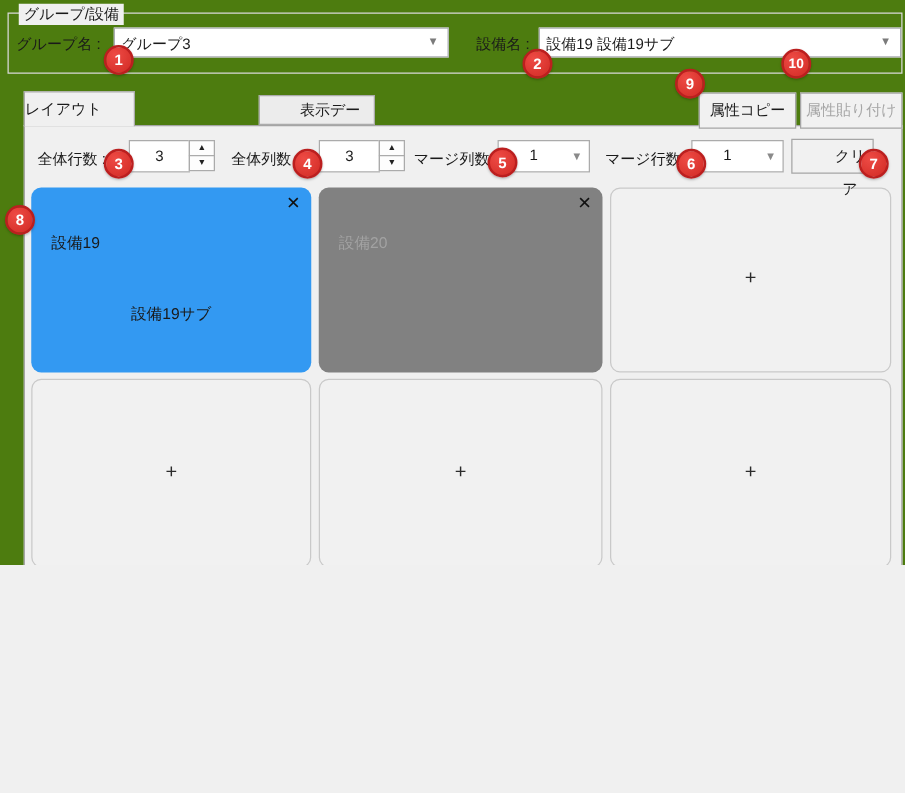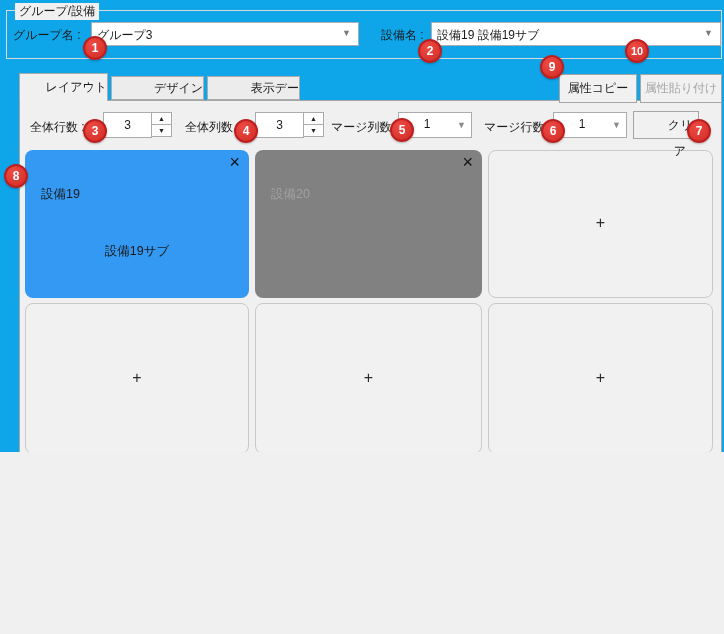--- a/index.html
+++ b/index.html
@@ -1,36 +1,36 @@
 <!DOCTYPE html>
 <html><head>
 <meta charset="utf-8">
 <style>
   * { margin:0; padding:0; box-sizing:border-box; }
   html,body { width:724px; height:634px; }
   body { font-family:"Liberation Sans","DejaVu Sans",sans-serif; background:#f0f0f0; }
-  .screen { position:relative; width:724px; height:452px; background:#0ea5e9; overflow:hidden; }
+  .screen { position:relative; width:724px; height:452px; background:#4d7c0f; overflow:hidden; }
 
   
   .groupbox { position:absolute; left:6px; top:10px; width:716px; height:49px;
               border:1px solid #d9d9d9; }
   .gb-title { position:absolute; left:8px; top:-8px; background:#f0f0f0; padding:0 4px;
               font-size:12px; color:#1a1a1a; white-space:nowrap; }
   .fld-label { position:absolute; font-size:12px; color:#1a1a1a; white-space:nowrap; top:16px; }
   .lbl-group { left:6px; }
   .lbl-device { left:374px; }
   .combo { position:absolute; top:11px; height:24px; background:#ffffff;
            border:1px solid #abadb3; }
   .combo-group { left:84px; width:268px; }
   .combo-device { left:424px; width:290px; }
   .combo-value { position:absolute; left:5px; top:4px; font-size:12px; color:#1a1a1a; white-space:nowrap; }
   .combo-arrow { position:absolute; right:7px; top:5px; font-size:9px; color:#7b7b7b; }
 
   
-  .tab { position:absolute; text-align:right; font-size:12px; color:#1a1a1a;
+  .tab { position:absolute; text-align:left; font-size:12px; color:#1a1a1a;
          border:1px solid #ababab; }
   .tab-active { left:19px; top:73px; width:89px; height:28px; line-height:26px;
                 background:#f0f0f0; border-bottom:none; z-index:3; }
   .tab-idle { top:76px; height:24px; line-height:22px; background:#ececec; z-index:1; }
   .tab-design { left:111px; width:93px; }
   .tab-data { left:207px; width:93px;padding-left:32px; }
 
   
   .btn { position:absolute; background:#f1f1f1; border:1px solid #a5a5a5;
          font-size:12px; color:#1a1a1a; text-align:center; }
@@ -108,21 +108,20 @@
       <span class="combo-arrow">▼</span>
     </div>
     <div class="fld-label lbl-device">設備名 :</div>
     <div class="combo combo-device">
       <span class="combo-value">設備19 設備19サブ</span>
       <span class="combo-arrow">▼</span>
     </div>
   </div>
 
   <div class="tab tab-active">レイアウト</div>
-  <div class="tab tab-idle tab-design">デザイン</div>
   <div class="tab tab-idle tab-data">表示データ</div>
 
   <div class="btn btn-copy">属性コピー</div>
   <div class="btn btn-paste">属性貼り付け</div>
 
   <div class="panel"></div>
 
   <div class="ctl-label lbl-rows">全体行数 :</div>
   <div class="spinbox spin1">3</div>
   <div class="spinbtns sb1">

